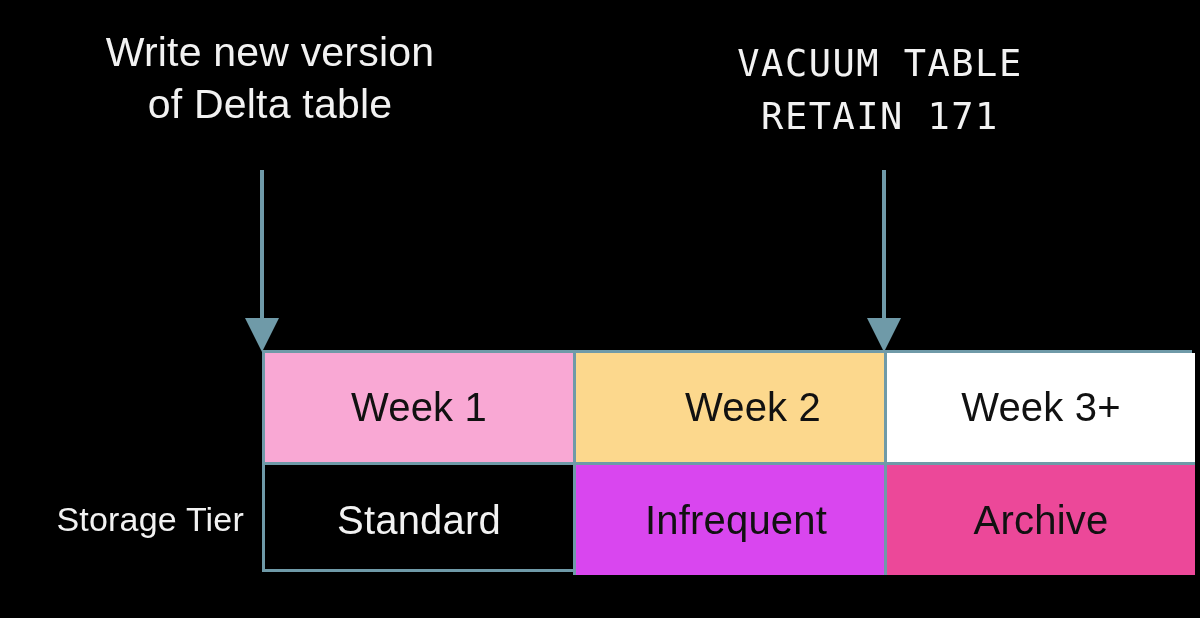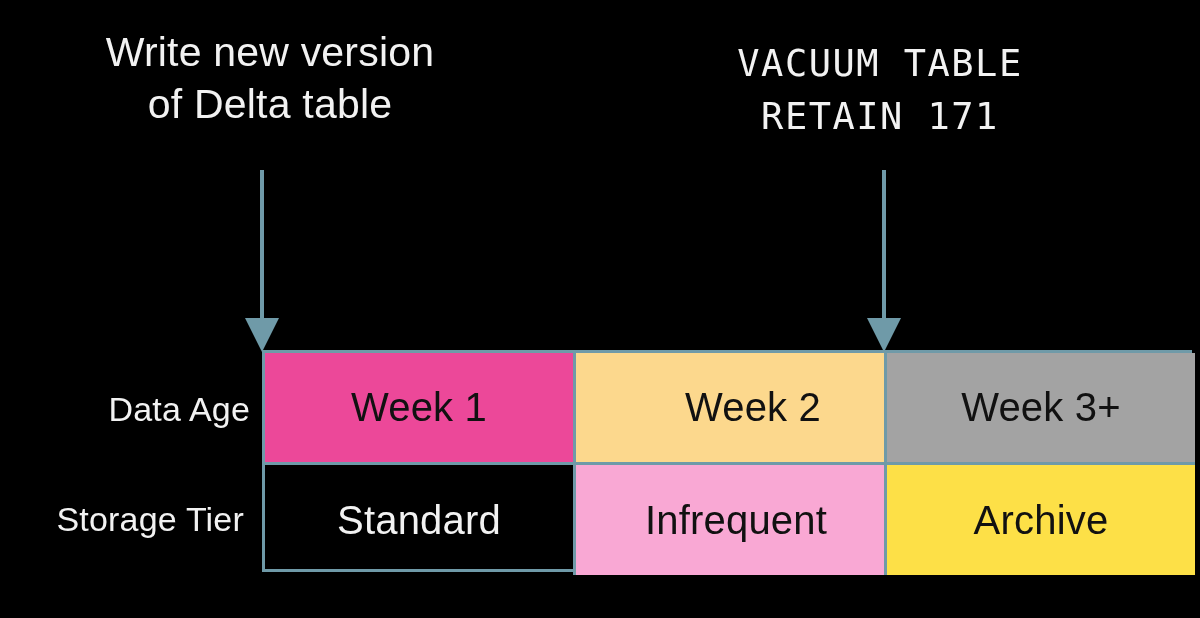--- a/index.html
+++ b/index.html
@@ -67,26 +67,26 @@
     display: flex;
     align-items: center;
     justify-content: center;
     font-size: 40px;
     color: #111111;
     letter-spacing: 0.2px;
   }
   .cell.last-col { border-right: none; }
   .cell.last-row { border-bottom: none; text-align: right; }
 
-  .cell.c-green { background: #ec4899; }
+  .cell.c-green { background: #f9a8d4; }
   .cell.c-amber { background: #fcd88d; padding-left: 46px; }
-  .cell.c-salmon { background: #a3a3a3; }
+  .cell.c-salmon { background: #ffffff; }
   .cell.c-transparent { background: transparent; color: #f2f2f2; }
-  .cell.c-offwhite { background: #f9a8d4; padding-left: 12px; }
-  .cell.c-gray { background: #fde047; }
+  .cell.c-offwhite { background: #d946ef; padding-left: 12px; }
+  .cell.c-gray { background: #ec4899; }
 
   
   .row-label {
     position: absolute;
     right: 1px;
     width: 240px;
     text-align: right;
     color: #f2f2f2;
     font-size: 34px;
     letter-spacing: 0.2px;
@@ -108,21 +108,20 @@
   </svg>
 
   <div class="callout" id="callout-vacuum">VACUUM TABLE
 RETAIN 171</div>
 
   <svg class="arrow" id="arrow-2" width="60" height="200" style="left:854px; top:168px;">
     <line x1="30" y1="2" x2="30" y2="158" stroke="#6f9aa8" stroke-width="4"></line>
     <polygon points="30,184 13,150 47,150" fill="#6f9aa8"></polygon>
   </svg>
 
-  <div class="row-label" id="label-data-age">Data Age</div>
   <div class="row-label" id="label-storage-tier">Storage Tier</div>
 
   <div id="matrix">
 
     <div class="cell c-green">Week 1</div>
     <div class="cell c-amber">Week 2</div>
     <div class="cell c-salmon last-col">Week 3+</div>
 
     <div class="cell c-transparent last-row">Standard</div>
     <div class="cell c-offwhite last-row">Infrequent</div>

